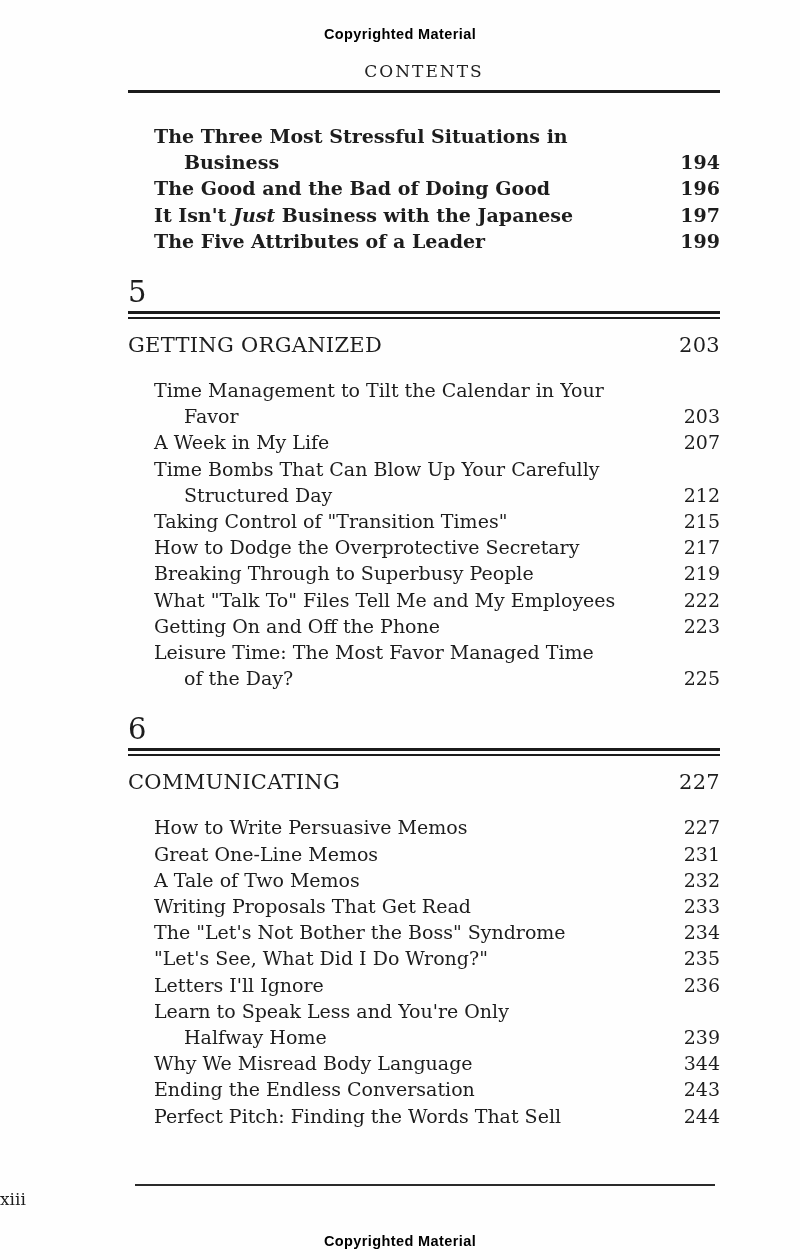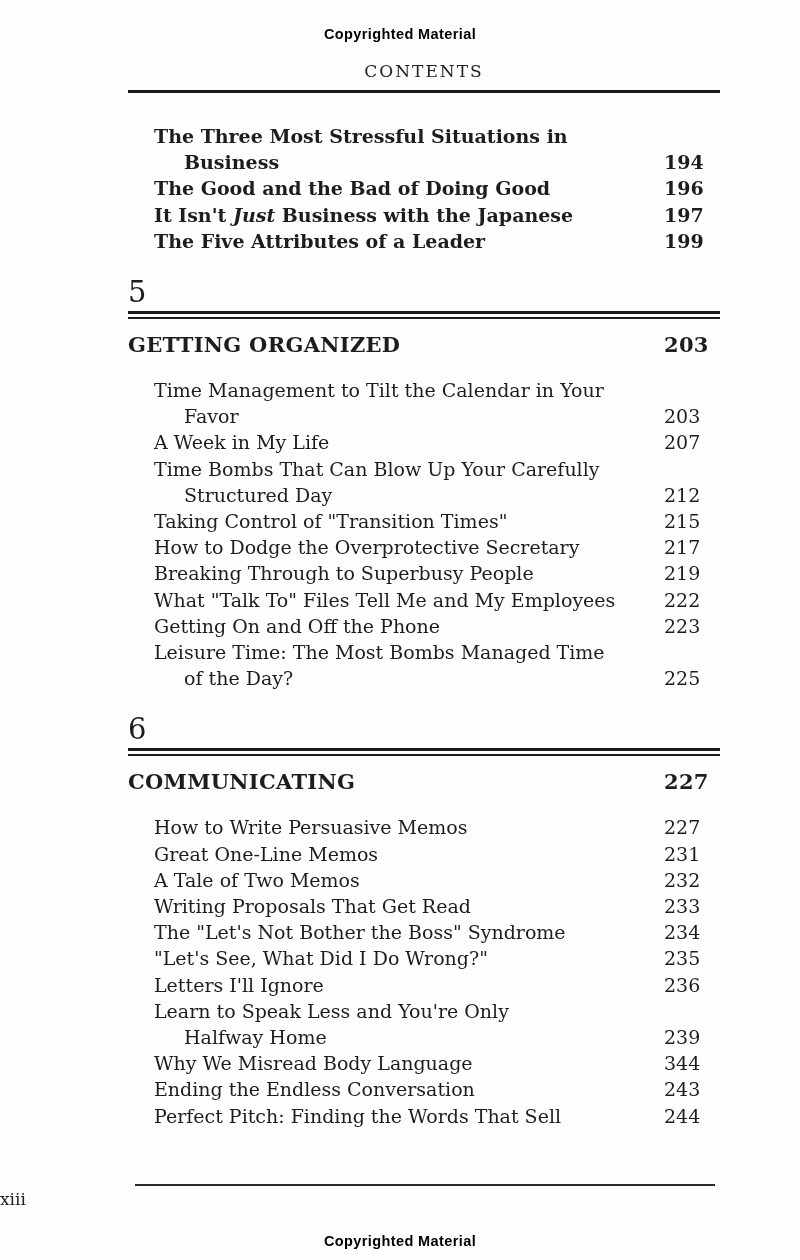--- a/index.html
+++ b/index.html
@@ -47,21 +47,21 @@
     font-size: 29px;
     line-height: 29px;
     padding-bottom: 4px;
   }
   .rule-thick { height: 3px; background: #1b1b1b; }
   .rule-thin  { height: 2px; background: #1b1b1b; margin-top: 3px; }
 
   .chapter-title-row {
     display: flex;
     margin-top: 12px;
-    font-weight: bold;
+    font-weight: normal;
     font-size: 21px;
     line-height: 28px;
     letter-spacing: 0.3px;
   }
   .chapter-title { flex: 1; }
 
   .chapter .entries { margin-top: 18px; }
   .continuation .entries { margin-top: 0; }
 
   .entry-line {
@@ -72,20 +72,21 @@
   .entry-title {
     flex: 1;
     min-width: 0;
     white-space: nowrap;
     padding-left: 26px;
   }
   .entry-line.cont .entry-title { padding-left: 56px; }
 
   .num {
     width: 56px;
+    text-align: right;
     white-space: nowrap;
   }
 
   .footer-rule {
     position: absolute;
     left: 135px;
     width: 580px;
     top: 1184px;
     height: 2px;
     background: #2a2a2a;
@@ -170,21 +171,21 @@
           </div>
           <div class="entry-line">
             <span class="entry-title">What "Talk To" Files Tell Me and My Employees</span>
             <span class="num">222</span>
           </div>
           <div class="entry-line">
             <span class="entry-title">Getting On and Off the Phone</span>
             <span class="num">223</span>
           </div>
           <div class="entry-line">
-            <span class="entry-title">Leisure Time: The Most Bombs Managed Time</span>
+            <span class="entry-title">Leisure Time: The Most Favor Managed Time</span>
           </div>
           <div class="entry-line cont">
             <span class="entry-title">of the Day?</span>
             <span class="num">225</span>
           </div>
         </div>
       </section>
       <section class="toc-section chapter">
         <div class="chapter-num">6</div>
         <div class="rule-thick"></div>

